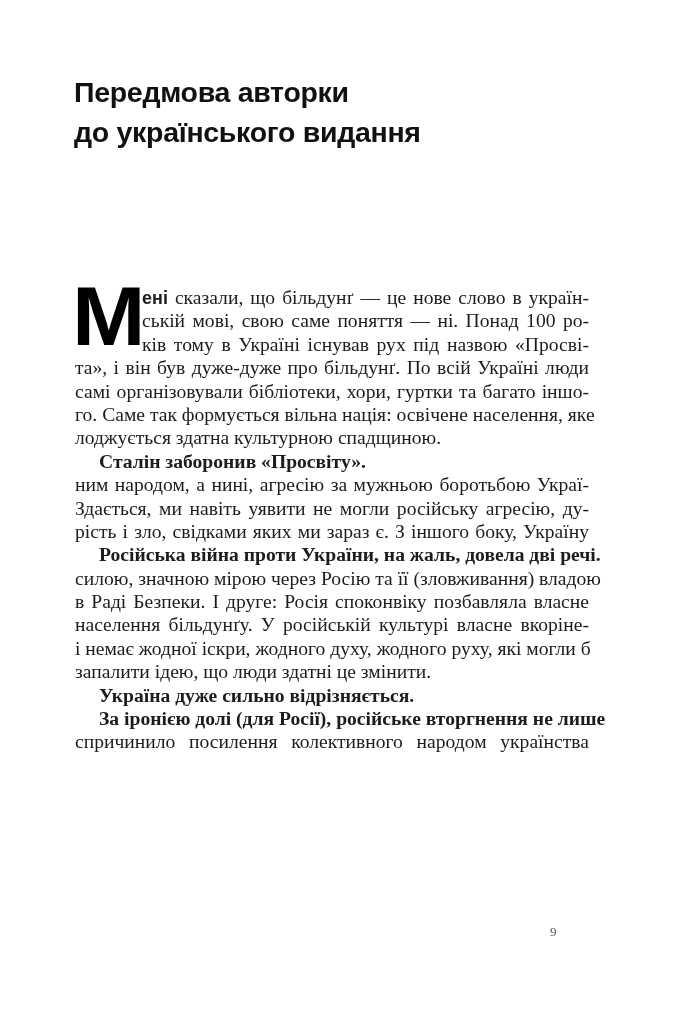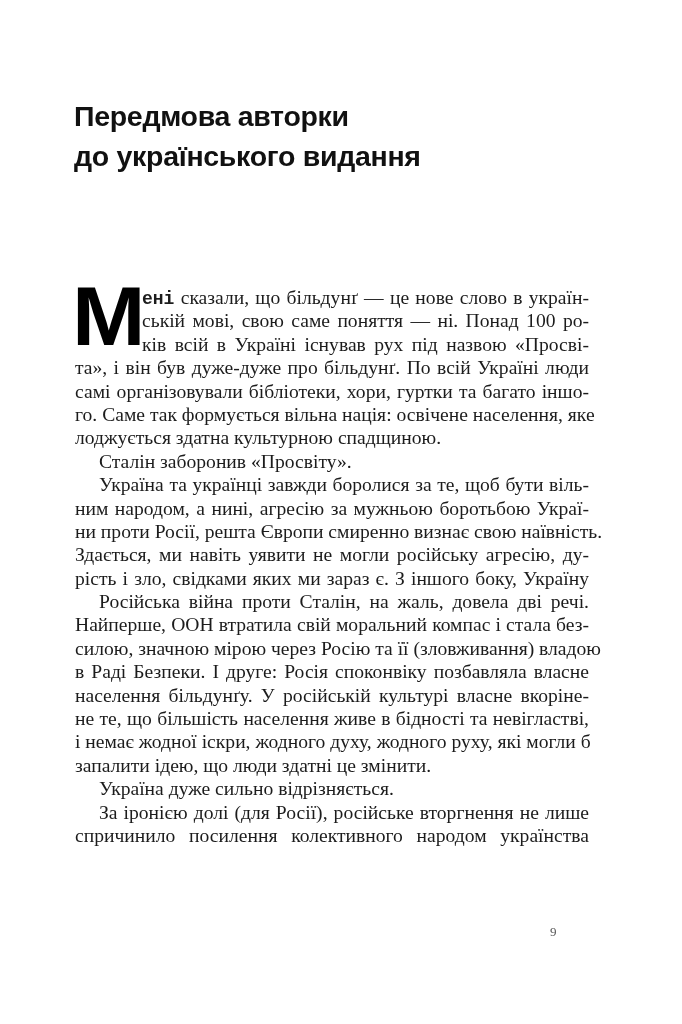--- a/index.html
+++ b/index.html
@@ -1,73 +1,69 @@
 <!DOCTYPE html>
 <html><head>
 <meta charset="utf-8">
 <style>
   html, body { margin: 0; padding: 0; background: #ffffff; }
   body { width: 682px; height: 1024px; position: relative; overflow: hidden; color: #1a1a1a; }
   .title {
-    position: absolute; left: 74px; top: 96px; width: 520px;
+    position: absolute; left: 74px; top: 72px; width: 520px;
     font-family: "Liberation Sans", sans-serif; font-weight: bold;
     font-size: 28.5px; line-height: 40px; color: #111;
     letter-spacing: -0.3px;
   }
   .title div { white-space: nowrap; }
   .body {
     position: absolute; left: 75px; top: 286px; width: 514px;
     font-family: "Liberation Serif", serif; font-size: 19.6px; line-height: 23.4px;
     color: #1c1c1c;
   }
   .line { white-space: nowrap; height: 23.4px; text-align: justify; text-align-last: justify; }
   .line.last { text-align-last: left; }
-  .line.indent { padding-left: 24px; }
+  .line.indent { padding-left: 24px; font-weight: bold; }
   .line.dc { padding-left: 67px; }
   .dropcap {
     position: absolute; left: -3px; top: -6px;
     font-family: "Liberation Sans", sans-serif; font-weight: bold;
     font-size: 84px; line-height: 72px; color: #000; letter-spacing: -2px;
     transform: scaleX(1.05); transform-origin: left top;
   }
-  .lead { font-family: Liberation Mono, monospace; font-weight: bold; font-size: 18px; }
+  .lead { font-family: Liberation Sans, sans-serif; font-weight: bold; font-size: 18px; }
   .pagenum {
     position: absolute; left: 550px; top: 924px;
     font-family: "Liberation Serif", serif; font-size: 13px; color: #555;
   }
 </style>
 </head>
 <body>
 
 <div class="title">
   <div>Передмова авторки</div>
   <div>до українського видання</div>
 </div>
 
 <div class="body">
   <span class="dropcap">М</span>
   <div class="line dc"><span class="lead">ені</span><span> сказали, що більдунґ — це нове слово в україн-</span></div>
   <div class="line dc">ській мові, свою саме поняття — ні. Понад 100 ро-</div>
-  <div class="line dc">ків всій в Україні існував рух під назвою «Просві-</div>
+  <div class="line dc">ків тому в Україні існував рух під назвою «Просві-</div>
   <div class="line">та», і він був дуже-дуже про більдунґ. По всій Україні люди</div>
   <div class="line">самі організовували бібліотеки, хори, гуртки та багато іншо-</div>
   <div class="line">го. Саме так формується вільна нація: освічене населення, яке</div>
   <div class="line last">лоджується здатна культурною спадщиною.</div>
   <div class="line indent last">Сталін заборонив «Просвіту».</div>
-  <div class="line indent">Україна та українці завжди боролися за те, щоб бути віль-</div>
   <div class="line">ним народом, а нині, агресію за мужньою боротьбою Украї-</div>
-  <div class="line">ни проти Росії, решта Європи смиренно визнає свою наївність.</div>
   <div class="line">Здається, ми навіть уявити не могли російську агресію, ду-</div>
   <div class="line">рість і зло, свідками яких ми зараз є. З іншого боку, Україну</div>
-  <div class="line indent">Російська війна проти Сталін, на жаль, довела дві речі.</div>
-  <div class="line">Найперше, ООН втратила свій моральний компас і стала без-</div>
+  <div class="line indent">Російська війна проти України, на жаль, довела дві речі.</div>
   <div class="line">силою, значною мірою через Росію та її (зловживання) владою</div>
   <div class="line">в Раді Безпеки. І друге: Росія споконвіку позбавляла власне</div>
   <div class="line">населення більдунґу. У російській культурі власне вкоріне-</div>
-  <div class="line">не те, що більшість населення живе в бідності та невігластві,</div>
   <div class="line">і немає жодної іскри, жодного духу, жодного руху, які могли б</div>
   <div class="line last">запалити ідею, що люди здатні це змінити.</div>
   <div class="line indent last">Україна дуже сильно відрізняється.</div>
   <div class="line indent">За іронією долі (для Росії), російське вторгнення не лише</div>
   <div class="line">спричинило посилення колективного народом українства</div>
 </div>
 
 <div class="pagenum">9</div>
 
 </body></html>

